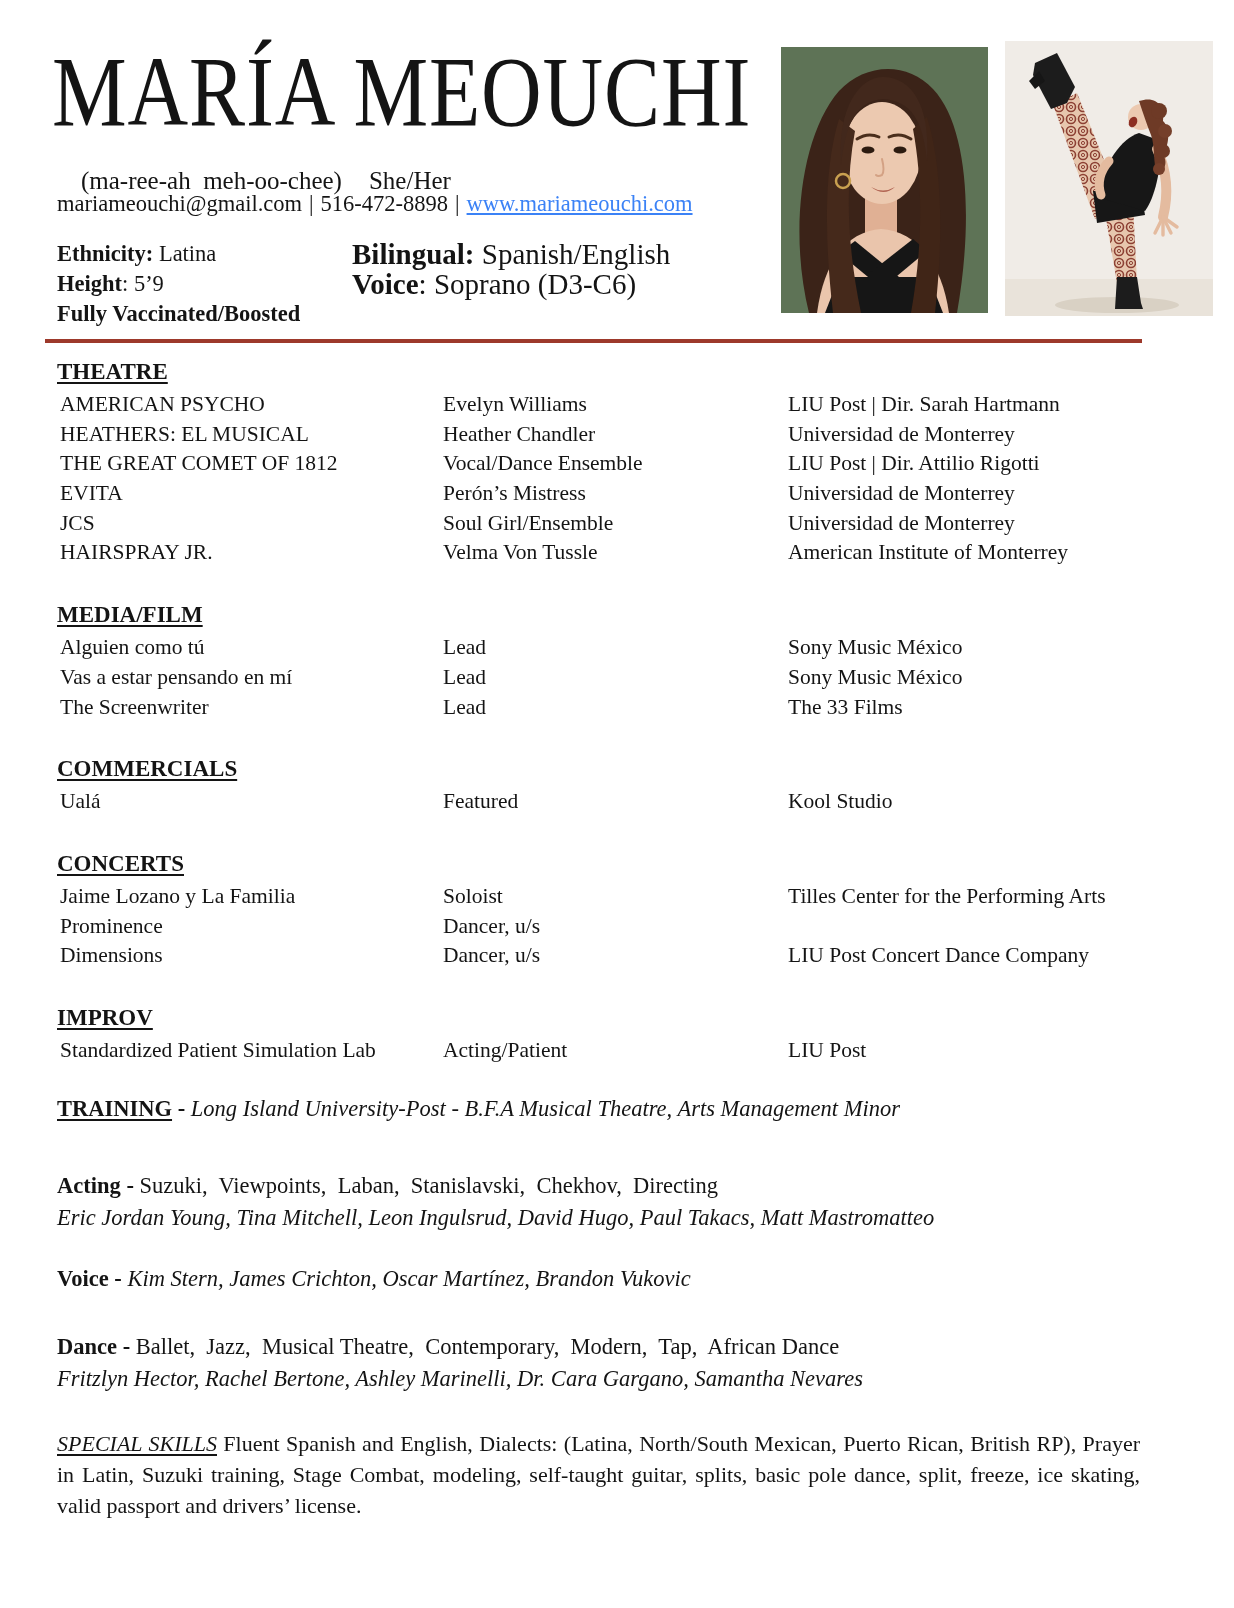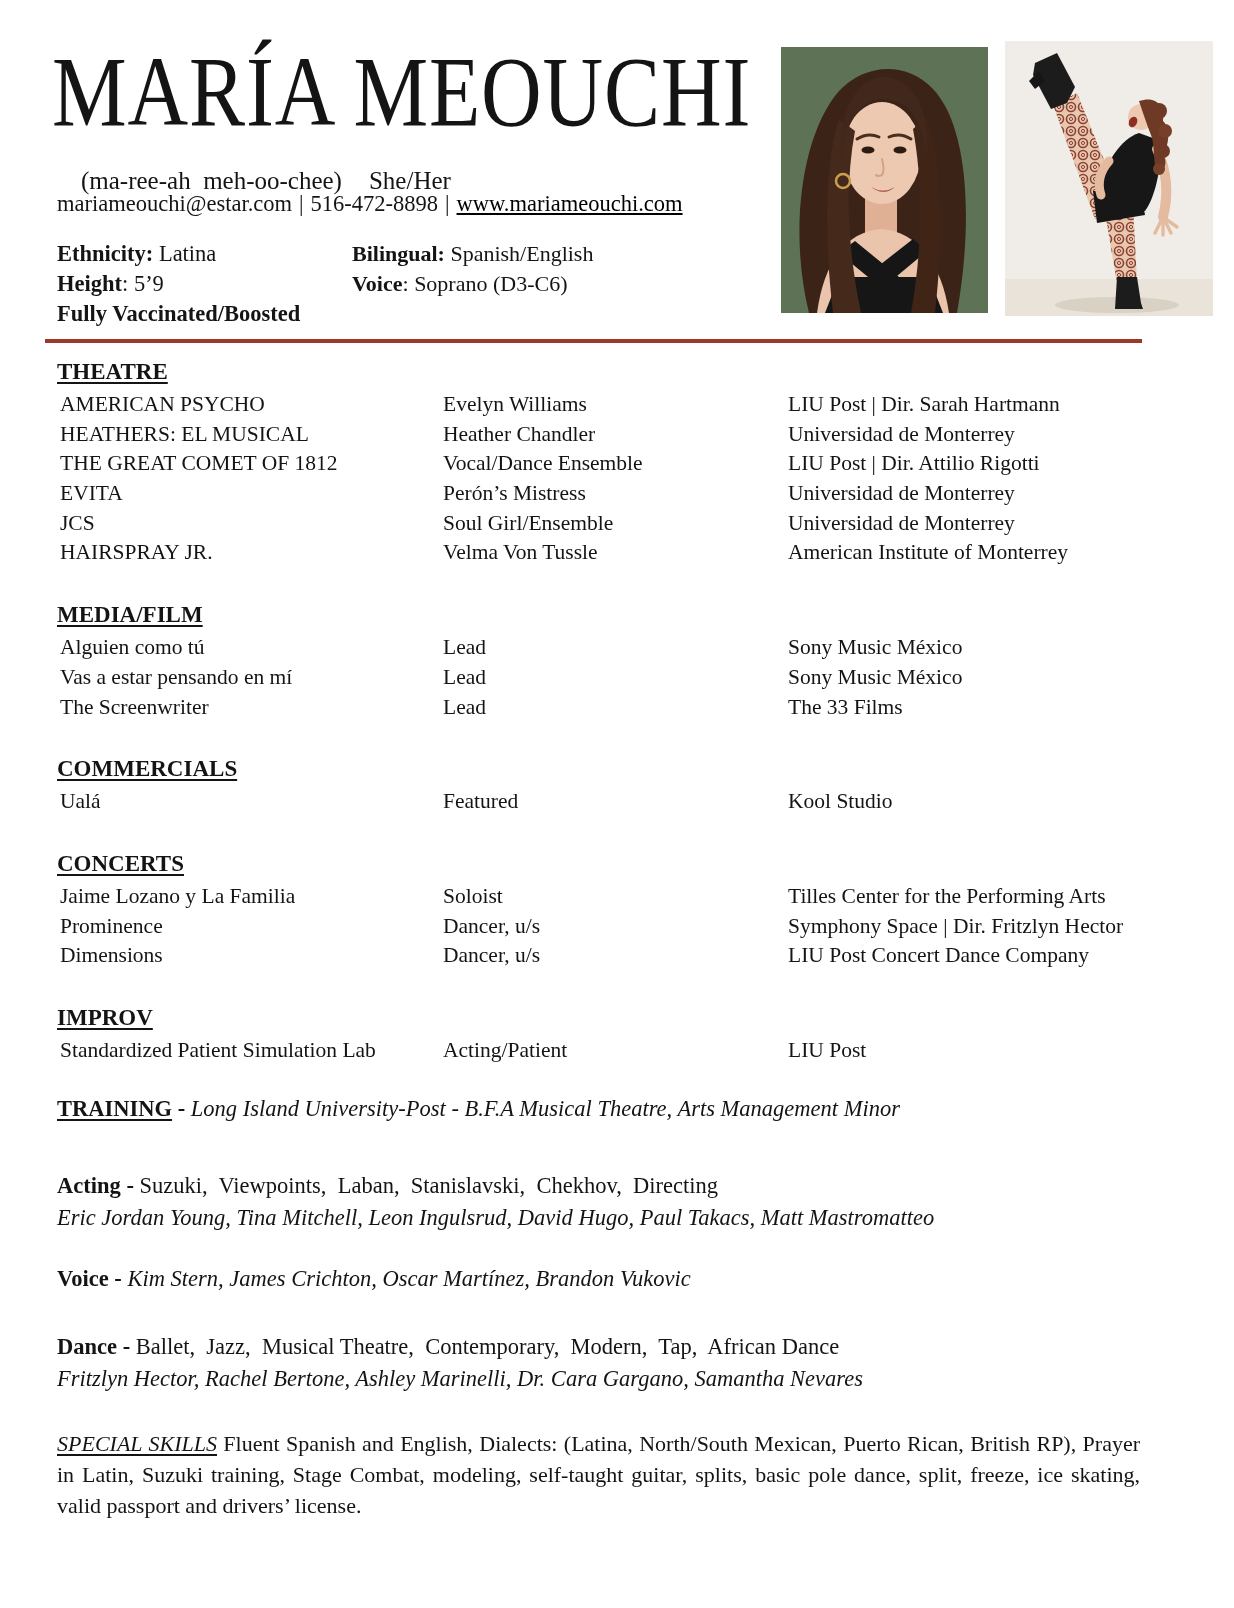--- a/index.html
+++ b/index.html
@@ -10,23 +10,23 @@
   
   .title{
     position:absolute;left:52px;top:42px;font-size:100px;line-height:1;
     letter-spacing:1px;white-space:nowrap;font-weight:400;
     transform:scaleX(0.84);transform-origin:left top;
   }
   .pron-row{position:absolute;left:56px;top:139px;font-size:25px;white-space:pre;}
   .pronouns{margin-left:27px;}
   .contact{position:absolute;left:57px;top:191px;font-size:22.5px;white-space:nowrap;}
   .contact .sep{margin:0 7px;}
-  .weblink{color:#000000;text-decoration:underline;cursor:pointer;}
+  .weblink{color:#3b82f6;text-decoration:underline;cursor:pointer;}
   .stats-left{position:absolute;left:57px;top:239px;font-size:22.5px;line-height:30px;}
-  .stats-right{position:absolute;left:352px;top:239px;font-size:22px;line-height:30px;}
+  .stats-right{position:absolute;left:352px;top:239px;font-size:29px;line-height:30px;}
   .b{font-weight:bold;}
   .rule{position:absolute;left:45px;top:339px;width:1097px;height:4px;background:#9d392b;}
   
   .photo1{position:absolute;left:781px;top:47px;width:207px;height:266px;}
   .photo2{position:absolute;left:1005px;top:41px;width:208px;height:275px;}
   .photo1 svg,.photo2 svg{display:block;width:100%;height:100%;}
   
   .credits{position:absolute;left:57px;top:355px;width:1085px;}
   .section{margin-top:28px;}
   .section:first-child{margin-top:0;}
@@ -58,21 +58,21 @@
 
 <div class="page">
 
   <div class="title">MARÍA MEOUCHI</div>
 
   <div class="pron-row">
     <span>(ma-ree-ah  meh-oo-chee)</span><span class="pronouns">She/Her</span>
   </div>
 
   <div class="contact">
-    <span>mariameouchi@estar.com</span><span class="sep">|</span><span>516-472-8898</span><span class="sep">|</span><span class="weblink">www.mariameouchi.com</span>
+    <span>mariameouchi@gmail.com</span><span class="sep">|</span><span>516-472-8898</span><span class="sep">|</span><span class="weblink">www.mariameouchi.com</span>
   </div>
 
   <div class="stats-left">
     <div><span class="b">Ethnicity:</span><span class="pre"> Latina</span></div>
     <div><span class="b">Height</span><span class="pre">: 5’9</span></div>
     <div class="b">Fully Vaccinated/Boosted</div>
   </div>
 
   <div class="stats-right">
     <div><span class="b">Bilingual:</span><span class="pre"> Spanish/English</span></div>
@@ -225,21 +225,20 @@
     <div class="section">
       <div class="shead">CONCERTS</div>
       <div class="crow">
           <span class="c1">Jaime Lozano y La Familia</span>
           <span class="c2">Soloist</span>
           <span class="c3">Tilles Center for the Performing Arts</span>
         </div>
       <div class="crow">
           <span class="c1">Prominence</span>
           <span class="c2">Dancer, u/s</span>
-          <span class="c3">Symphony Space | Dir. Fritzlyn Hector</span>
         </div>
       <div class="crow">
           <span class="c1">Dimensions</span>
           <span class="c2">Dancer, u/s</span>
           <span class="c3">LIU Post Concert Dance Company</span>
         </div>
     </div>
 
     <div class="section">
       <div class="shead">IMPROV</div>

